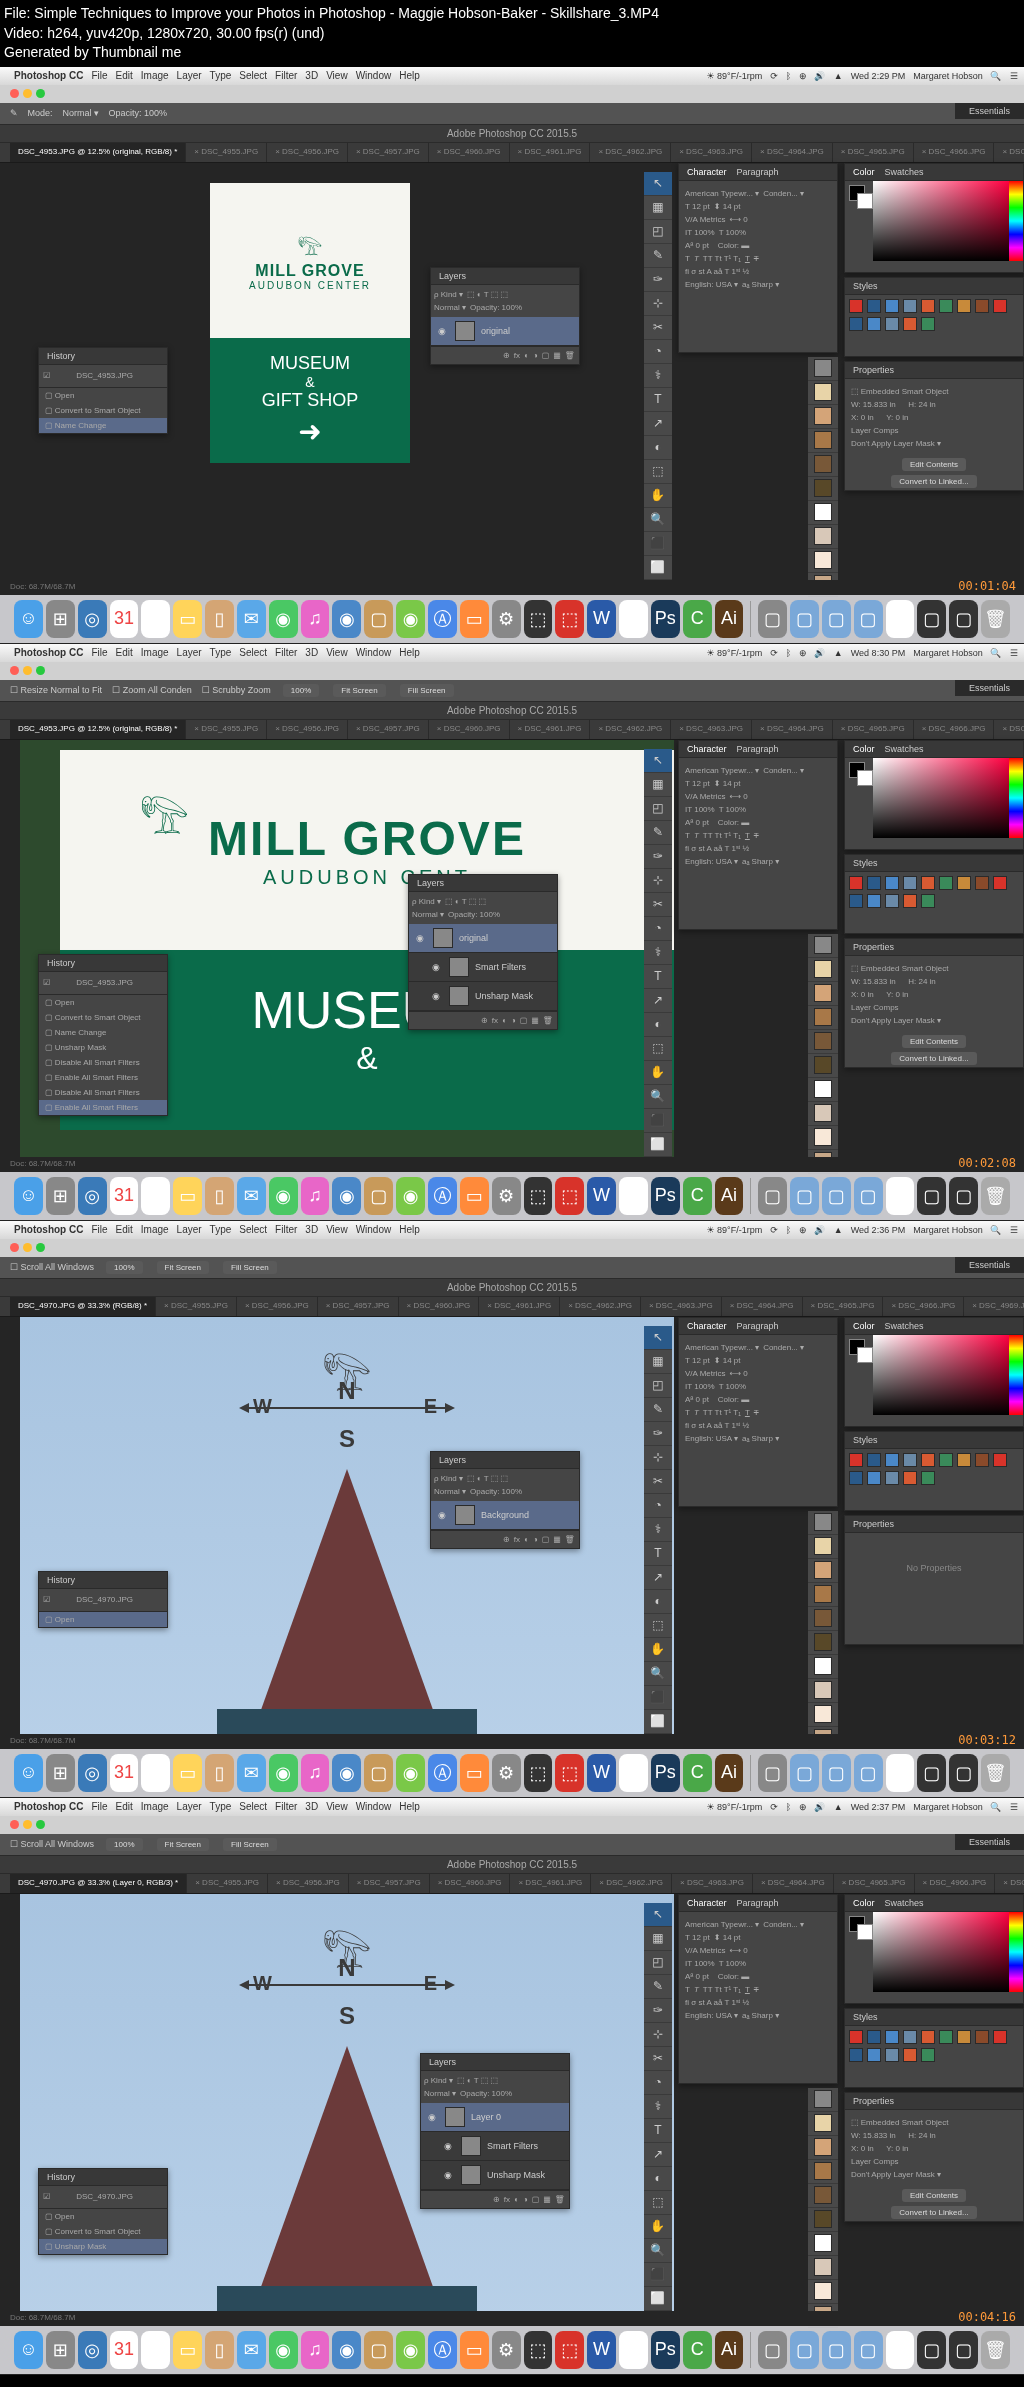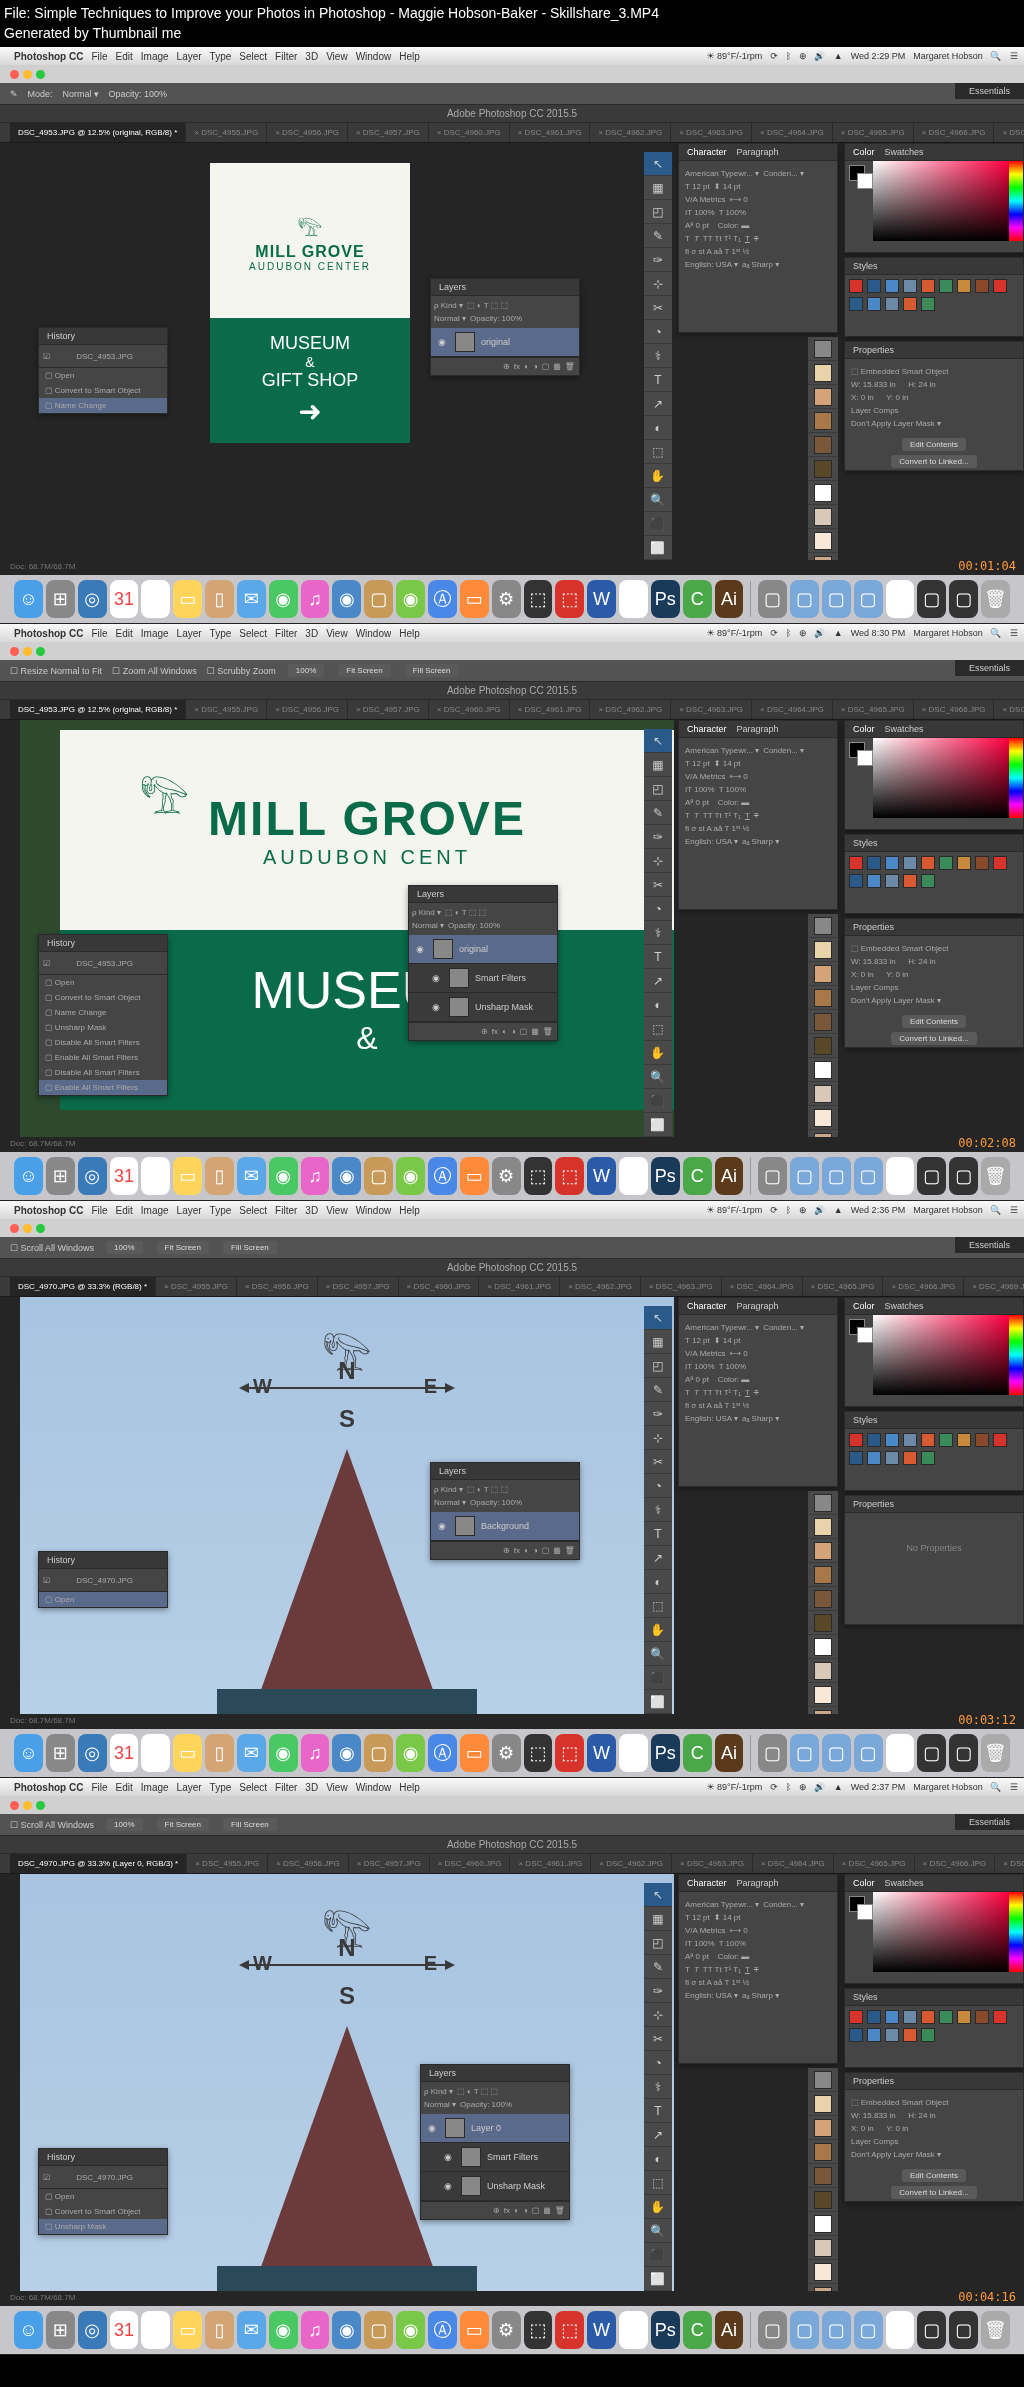--- a/index.html
+++ b/index.html
@@ -59,21 +59,21 @@
 .panel-row { padding: 2px 0; font-size: 8px; color: #aaa; display: flex; align-items: center; gap: 4px; }
 .color-panel { right: 0; top: 96px; width: 180px; height: 110px; }
 .color-picker { display: flex; height: 80px; }
 .color-main { flex: 1; background: linear-gradient(to right, #fff, #ff0040); position: relative; }
 .color-main::after { content: ''; position: absolute; inset: 0; background: linear-gradient(to bottom, transparent, #000); }
 .hue-strip { width: 14px; background: linear-gradient(to bottom, #f00, #ff0, #0f0, #0ff, #00f, #f0f, #f00); }
 .swatch-row { display: flex; gap: 4px; padding: 4px; flex-wrap: wrap; }
 .swatch { width: 14px; height: 14px; border: 1px solid #2a2a2a; }
 .char-panel { right: 186px; top: 96px; width: 160px; height: 190px; }
 .styles-panel { right: 0; top: 210px; width: 180px; height: 80px; }
-.layers-panel { width: 150px; margin-top: 31px; }
+.layers-panel { width: 150px; }
 .layers-panel .layer-row { display: flex; align-items: center; gap: 6px; padding: 4px; background: #5a6a8a; border-bottom: 1px solid #2a2a2a; }
 .layers-panel .layer-row.normal { background: #3a3a3a; }
 .layers-panel .eye { width: 14px; text-align: center; }
 .layers-panel .thumb { width: 20px; height: 20px; background: #888; border: 1px solid #2a2a2a; }
 .props-panel { right: 0; top: 294px; width: 180px; height: 130px; }
 .history-panel { width: 130px; background: #454545; }
 .toolbar-vert { position: absolute; width: 28px; background: #494949; display: flex; flex-direction: column; }
 .tool { height: 24px; display: flex; align-items: center; justify-content: center; color: #ccc; font-size: 12px; border-bottom: 1px solid #3a3a3a; cursor: pointer; }
 .tool.sel { background: #2a5a8a; }
 .dock { position: absolute; bottom: 0; left: 0; right: 0; height: 48px; background: rgba(220,220,225,0.85); display: flex; align-items: center; padding: 0 14px; gap: 3px; }
@@ -81,20 +81,21 @@
 .dock-sep { width: 1px; height: 36px; background: #999; margin: 0 4px; }
 .timestamp { position: absolute; bottom: 50px; right: 8px; color: #ff9a3a; font-size: 12px; font-family: monospace; z-index: 99; }
 .statusbar { position: absolute; bottom: 48px; left: 0; right: 0; height: 15px; background: #252525; color: #777; font-size: 8px; padding: 2px 10px; }
 .btn-small { background: #5a5a5a; padding: 2px 8px; border-radius: 3px; font-size: 8px; color: #ddd; display: inline-block; margin: 2px; }
 </style>
 </head>
 <body>
 
 <div class="metadata">
   <p>File: Simple Techniques to Improve your Photos in Photoshop - Maggie Hobson-Baker - Skillshare_3.MP4</p>
+  <p>Video: h264, yuv420p, 1280x720, 30.00 fps(r) (und)</p>
   <p>Generated by Thumbnail me</p>
 </div>
 
 <div id="frames-container">
     <div class="frame">
     <div class="menubar">
     <span class="apple"></span>
     <b>Photoshop CC</b>
     <span>File</span>
         <span>Edit</span>
@@ -406,21 +407,21 @@
   </div>
     <div class="appbar">
     <div class="traffic">
       <span class="tr-r"></span>
       <span class="tr-y"></span>
       <span class="tr-g"></span>
     </div>
   </div>
     <div class="optbar">
         <span>☐ Resize Normal to Fit</span>
-        <span>☐ Zoom All Windows</span>
+        <span>☐ Zoom All Conden</span>
         <span>☐ Scrubby Zoom</span>
         <span class="btn-small">100%</span>
         <span class="btn-small">Fit Screen</span>
         <span class="btn-small">Fill Screen</span>
       </div>
     <div class="titlebar">Adobe Photoshop CC 2015.5</div>
     <div class="workspace-sel">Essentials</div>
     <div class="tabstrip">
         <div class="tab active">DSC_4953.JPG @ 12.5% (original, RGB/8) *</div>
         <div class="tab">× DSC_4955.JPG</div>

